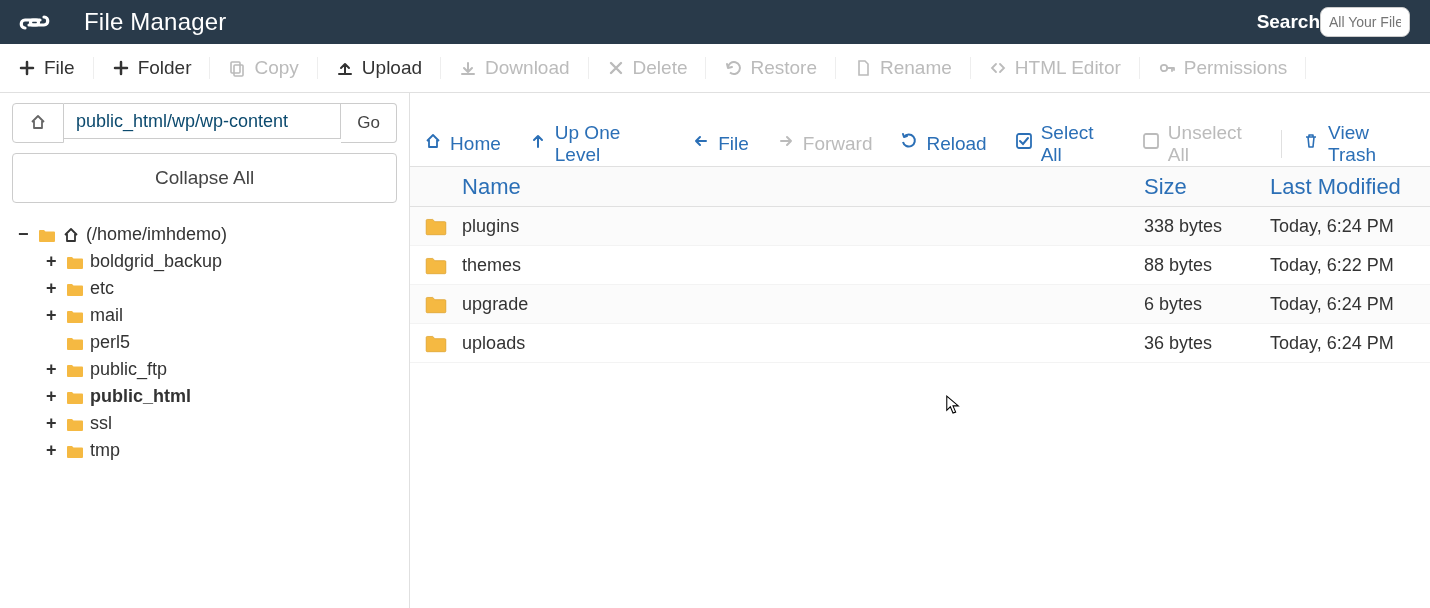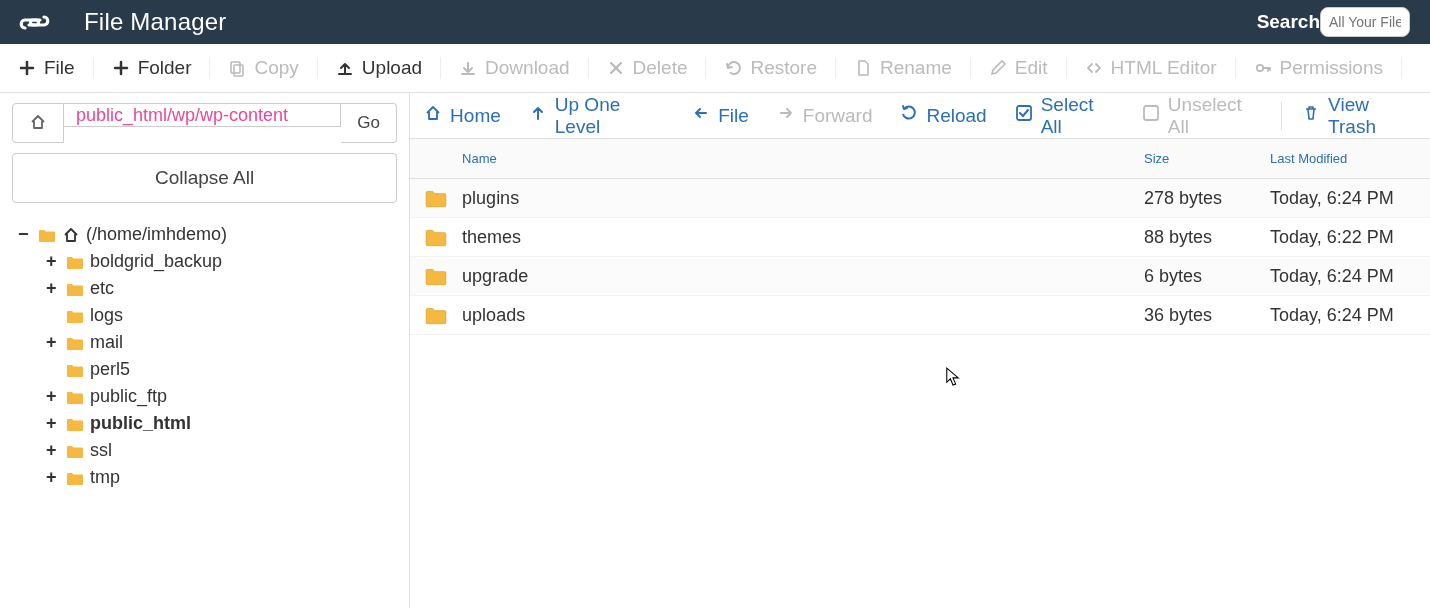--- a/index.html
+++ b/index.html
@@ -44,21 +44,21 @@
   .main { display:flex; height: calc(608px - 44px - 49px); }
 
   
   .sidebar { width: 418px; padding: 10px 12px; }
   .path-row { display:flex; gap:0; margin-bottom:10px;}
   .home-btn {
     width:52px; height:40px; border:1px solid #ccc; border-radius:4px 0 0 4px; display:flex;
     align-items:center; justify-content:center; color:#666; background:#fff; cursor:pointer;
   }
   .path-input {
-    flex:1 1 auto; height:24px; border:1px solid #ccc; border-left:0; padding:4px 12px; font-size:18px; color:#ec4899;
+    flex:1 1 auto; height:36px; border:1px solid #ccc; border-left:0; padding:4px 12px; font-size:18px; color:#0c4a6e;
   }
   .go-btn {
     width:56px; height:40px; border:1px solid #ccc; border-left:0; border-radius:0 4px 4px 0;
     background:#fff; font-size:17px; color:#444; cursor:pointer;
   }
   .collapse-btn {
     width:100%; height:50px; border:1px solid #ccc; border-radius:4px; background:#fff; font-size:19px; color:#444; cursor:pointer;
     display:flex; align-items:center; justify-content:center;
   }
 
@@ -68,31 +68,31 @@
   .tree-node .tgl { width:14px; display:inline-block; font-weight:700; color:#333;}
   .tree-node .fold-ico svg { width:18px; height:18px; display:block;}
   .tree-node .home-ico svg { width:18px; height:18px; display:block;}
   .tree-node.bold .lbl { font-weight:700;}
   .tree-node .lbl { color:#333;}
 
   
   .panel { flex:1 1 auto; display:flex; flex-direction:column; border-left:1px solid #e0e0e0;}
   .nav-row {
     height: 46px; display:flex; align-items:center; padding: 0 14px; gap: 28px;
-    border-bottom:1px solid #e0e0e0; background:#fff;
+    border-bottom:1px solid #e0e0e0; background:#fff;margin-top:28px;
   }
   .nav-btn { display:flex; align-items:center; gap:8px; color:#2b6fb6; font-size:19px; cursor:pointer;}
   .nav-btn.disabled { color:#bbb; cursor:default;}
   .nav-btn svg { width:18px; height:18px; }
   .nav-sep { width:1px; height:28px; background:#e0e0e0; margin: 0 -8px;}
 
   
   .thead {
     height:40px; display:flex; align-items:center; border-bottom:1px solid #e0e0e0; background:#fafafa;
-    font-size:13px; color:#2b6fb6;
+    font-size:22px; color:#2b6fb6;
   }
   .col-icon { width:52px;}
   .col-name { flex:1 1 auto; padding-left:0;}
   .col-size { width:126px;}
   .col-mod  { width:160px;}
   .thead .col-name, .thead .col-size, .thead .col-mod { cursor:pointer;}
 
   .tbody { flex:1 1 auto; overflow:hidden; position:relative;}
   .row {
     height:39px; display:flex; align-items:center; font-size:18px; color:#333; border-bottom:1px solid #f3f3f3; cursor:pointer;
@@ -272,28 +272,20 @@
       </span>
     <span>Restore</span>
   </div>
   <div class="tb-btn">
     <span class="ic">
         <svg viewBox="0 0 18 18">
           <use href="#ic-file"></use>
         </svg>
       </span>
     <span>Rename</span>
-  </div>
-  <div class="tb-btn">
-    <span class="ic">
-        <svg viewBox="0 0 18 18">
-          <use href="#ic-pencil"></use>
-        </svg>
-      </span>
-    <span>Edit</span>
   </div>
   <div class="tb-btn">
     <span class="ic">
         <svg viewBox="0 0 18 18">
           <use href="#ic-code"></use>
         </svg>
       </span>
     <span>HTML Editor</span>
   </div>
   <div class="tb-btn">
@@ -349,29 +341,20 @@
           <div class="tree-node child">
             <span class="tgl">+</span>
             <span class="fold-ico">
               <svg viewBox="0 0 18 16">
                 <use href="#ic-folder-sm"></use>
               </svg>
             </span>
             <span class="lbl">etc</span>
           </div>
           <div class="tree-node child">
-            <span class="tgl"></span>
-            <span class="fold-ico">
-              <svg viewBox="0 0 18 16">
-                <use href="#ic-folder-sm"></use>
-              </svg>
-            </span>
-            <span class="lbl">logs</span>
-          </div>
-          <div class="tree-node child">
             <span class="tgl">+</span>
             <span class="fold-ico">
               <svg viewBox="0 0 18 16">
                 <use href="#ic-folder-sm"></use>
               </svg>
             </span>
             <span class="lbl">mail</span>
           </div>
           <div class="tree-node child">
             <span class="tgl"></span>
@@ -488,21 +471,21 @@
             <use href="#ic-cursor"></use>
           </svg>
       </div>
     <div class="row">
           <div class="col-icon">
             <svg viewBox="0 0 22 20">
               <use href="#ic-folder"></use>
             </svg>
           </div>
           <div class="col-name"><span>plugins</span></div>
-          <div class="col-size">278 bytes</div>
+          <div class="col-size">338 bytes</div>
           <div class="col-mod">Today, 6:24 PM</div>
         </div>
         <div class="row">
           <div class="col-icon">
             <svg viewBox="0 0 22 20">
               <use href="#ic-folder"></use>
             </svg>
           </div>
           <div class="col-name"><span>themes</span></div>
           <div class="col-size">88 bytes</div>

